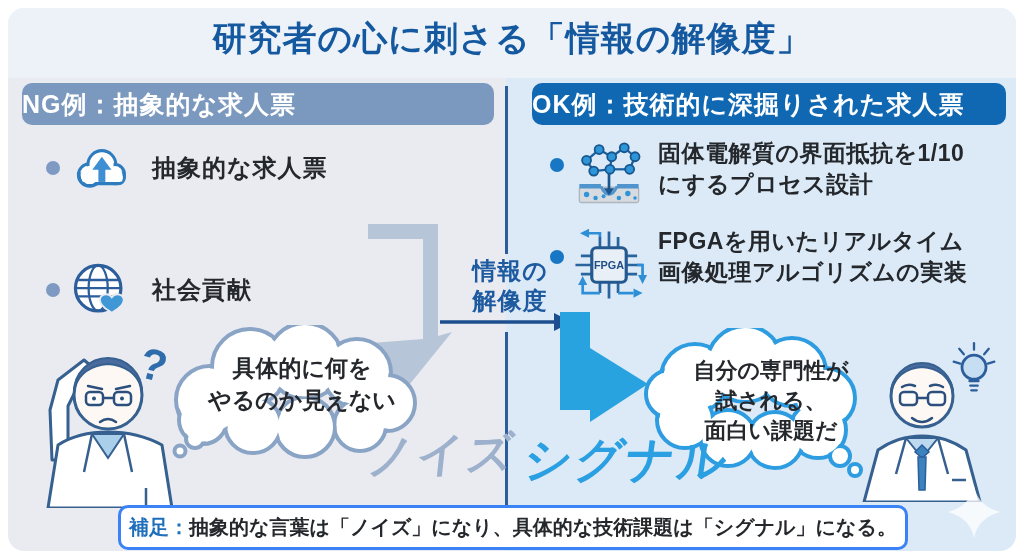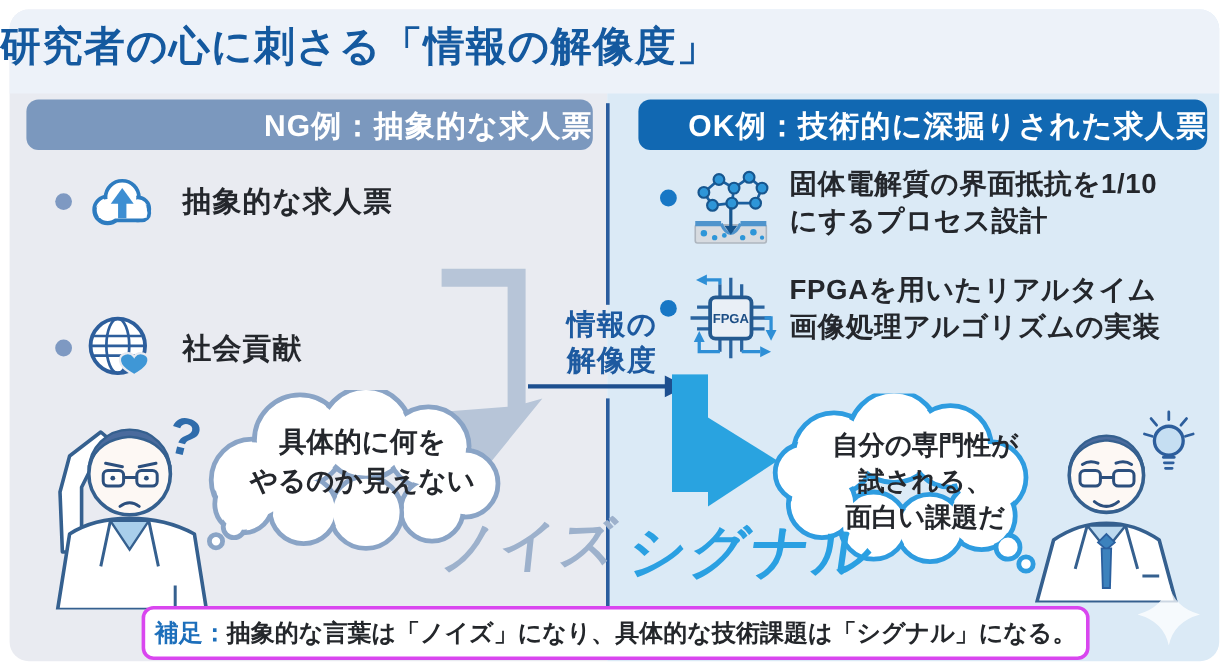--- a/index.html
+++ b/index.html
@@ -12,24 +12,24 @@
   .abs { position:absolute; }
   
   .card-left  { left:8px; top:8px; width:498px; height:543px; background:#e9ebf1;
                 border-radius:16px 0 0 16px; }
   .card-right { left:506px; top:8px; width:510px; height:543px; background:#dbeaf6;
                 border-radius:0 16px 16px 0; }
   .top-band   { left:8px; top:8px; width:1008px; height:70px; background:#edf2f9;
                 border-radius:16px 16px 0 0; }
   .divider-seg { width:3px; background:#2a5c9e; left:505px; }
 
-  .title { left:0; top:16px; width:1024px; 
+  .title { left:0; top:16px; width:1024px; text-align:center;
            font-size:34px; font-weight:bold; color:#14599f; letter-spacing:1px; }
 
-  .pill { height:42px; border-radius:10px; display:flex; align-items:center; justify-content:flex-end;
+  .pill { height:42px; border-radius:10px; display:flex; align-items:center; justify-content:flex-start;
           color:#ffffff; font-size:25px; font-weight:bold; letter-spacing:1px; }
   .pill-ng { left:22px;  top:83px; width:472px; background:#7b98be; }
   .pill-ok { left:532px; top:83px; width:474px; background:#1168b2; }
 
   .item { display:flex; align-items:center; }
   .bullet { width:14px; height:14px; border-radius:50%; flex:0 0 auto; }
   .bullet-ng { background:#7e99c2; }
   .bullet-ok { background:#1777c5; }
   .item-label { font-size:24px; font-weight:bold; color:#24272c; letter-spacing:1px; }
   .item-label2 { font-size:23px; font-weight:bold; color:#24272c; line-height:31px; letter-spacing:0.5px; }
@@ -41,21 +41,21 @@
   .thought-ng { width:230px; font-size:23px; line-height:32px; }
   .thought-ok { width:190px; font-size:22px; line-height:30px; }
 
   .keyword { font-weight:bold; letter-spacing:2px; }
   .kw-noise  { font-size:46px; color:#9db1cc; transform:skewX(-8deg) rotate(-2deg); }
   .kw-signal { font-size:48px; color:#2aa0e2; transform:skewX(-8deg); }
 
   .qmark { font-size:44px; font-weight:bold; color:#2f6cab; transform:rotate(14deg); }
 
   .footnote { left:118px; top:505px; width:790px; height:45px; background:#ffffff;
-              border:3px solid #d946ef; border-radius:10px;
+              border:3px solid #3b82f6; border-radius:10px;
               display:flex; align-items:center; justify-content:center;
               font-size:20px; font-weight:bold; white-space:nowrap; }
   .footnote .pre  { color:#1d6fbb; }
   .footnote .body { color:#24272b; }
 
   svg { display:block; }
 </style>
 </head>
 <body>
 

